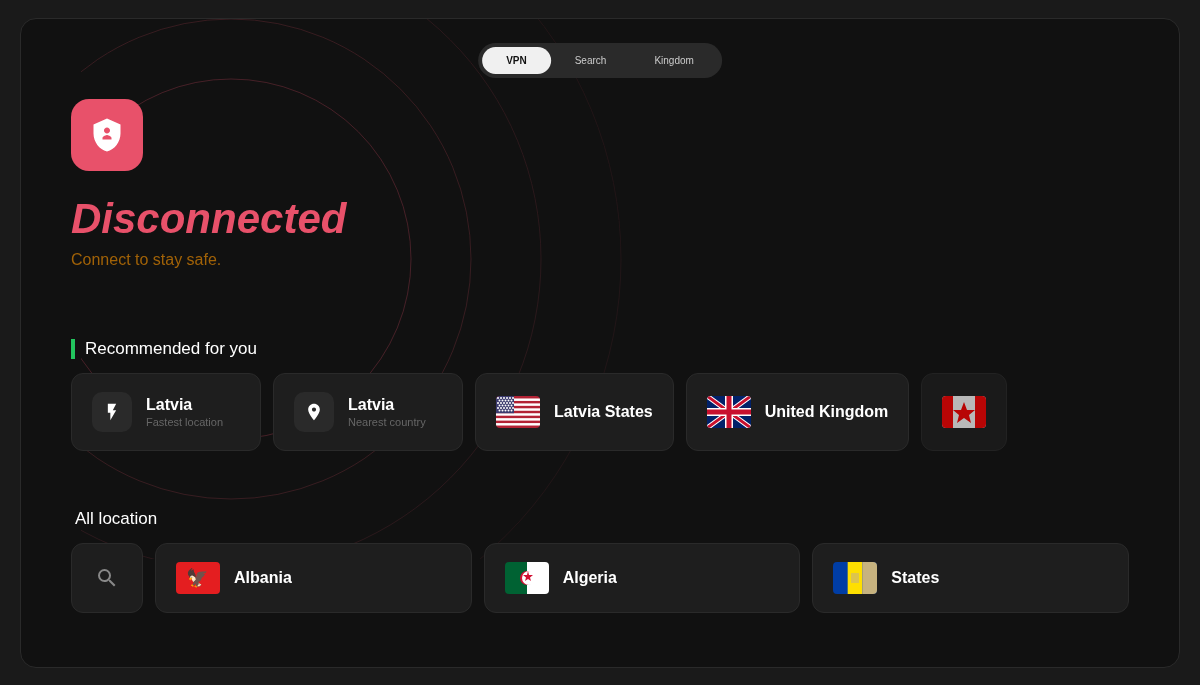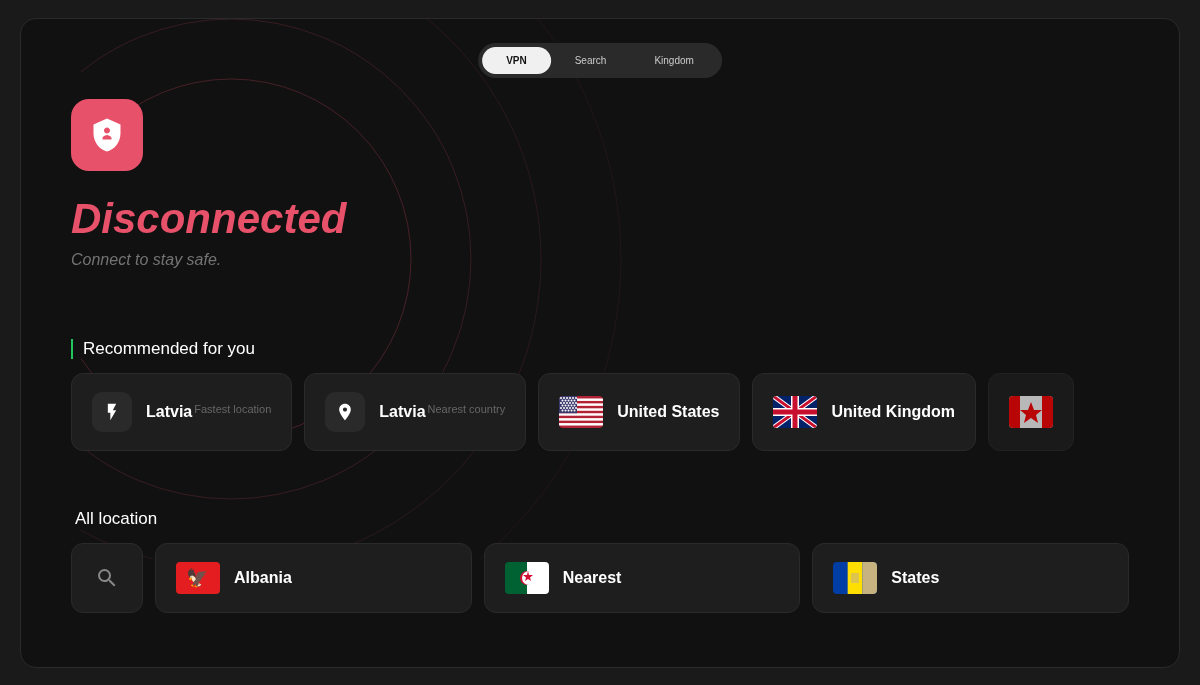--- a/index.html
+++ b/index.html
@@ -98,22 +98,21 @@
     .status-title {
       font-size: 42px;
       font-weight: 700;
       color: #e8516a;
       margin-bottom: 8px;
       font-style: italic;
     }
 
     .status-subtitle {
       font-size: 16px;
-      color: #737373;
-      font-style: italic;
+      color: #a16207;
     }
 
     
     .section-label {
       font-size: 17px;
       font-weight: 500;
       color: #ffffff;
       margin-bottom: 14px;
       padding-left: 4px;
     }
@@ -121,21 +120,21 @@
     .recommended-section {
       position: absolute;
       top: 320px;
       left: 0;
       right: 0;
       padding: 0 50px;
       z-index: 10;
     }
 
     .recommended-section .section-label {
-      border-left: 2px solid #22c55e;
+      border-left: 4px solid #22c55e;
       padding-left: 10px;
     }
 
     .cards-row {
       display: flex;
       gap: 12px;
       overflow: hidden;
     }
 
     .location-card {
@@ -171,21 +170,21 @@
     .flag-icon {
       width: 44px;
       height: 32px;
       border-radius: 4px;
       flex-shrink: 0;
       overflow: hidden;
     }
 
     .card-text {
       display: flex;
-      flex-direction: row;
+      flex-direction: column;
       gap: 2px;
     }
 
     .card-name {
       font-size: 16px;
       font-weight: 600;
       color: #ffffff;
     }
 
     .card-sub {
@@ -333,21 +332,21 @@
               <circle cx="17" cy="12" r="1"></circle>
               <circle cx="3.5" cy="14.5" r="1"></circle>
               <circle cx="6.5" cy="14.5" r="1"></circle>
               <circle cx="9.5" cy="14.5" r="1"></circle>
               <circle cx="12.5" cy="14.5" r="1"></circle>
               <circle cx="15.5" cy="14.5" r="1"></circle>
             </g>
           </svg>
         </div>
         <div class="card-text">
-          <span class="card-name">United States</span>
+          <span class="card-name">Latvia States</span>
         </div>
       </div>
 
       <div class="location-card">
         <div class="flag-icon">
           <svg viewBox="0 0 44 32" xmlns="http://www.w3.org/2000/svg" width="44" height="32">
             <rect width="44" height="32" fill="#012169"></rect>
             <path d="M0,0 L44,32 M44,0 L0,32" stroke="#fff" stroke-width="5"></path>
             <path d="M0,0 L44,32 M44,0 L0,32" stroke="#C8102E" stroke-width="3"></path>
             <path d="M22,0 V32 M0,16 H44" stroke="#fff" stroke-width="8"></path>
@@ -396,21 +395,21 @@
       <div class="country-card">
         <div class="flag-icon">
           <svg viewBox="0 0 44 32" width="44" height="32" xmlns="http://www.w3.org/2000/svg">
             <rect width="22" height="32" fill="#006233"></rect>
             <rect x="22" width="22" height="32" fill="#fff"></rect>
             <circle cx="22" cy="16" r="7" fill="#D21034"></circle>
             <circle cx="24" cy="16" r="7" fill="#fff"></circle>
             <polygon points="23,9 24,13 28,13 25,15.5 26,19 23,17 20,19 21,15.5 18,13 22,13" fill="#D21034"></polygon>
           </svg>
         </div>
-        <span class="country-name">Nearest</span>
+        <span class="country-name">Algeria</span>
       </div>
 
       <div class="country-card">
         <div class="flag-icon">
           <svg viewBox="0 0 44 32" width="44" height="32" xmlns="http://www.w3.org/2000/svg">
             <rect width="44" height="32" fill="#003DA5"></rect>
             <rect x="14.67" width="14.67" height="32" fill="#FEDF00"></rect>
             <rect x="29.33" width="14.67" height="32" fill="#C7B37F"></rect>
 
             <rect x="18" y="11" width="8" height="10" fill="#C7B37F" opacity="0.6"></rect>

